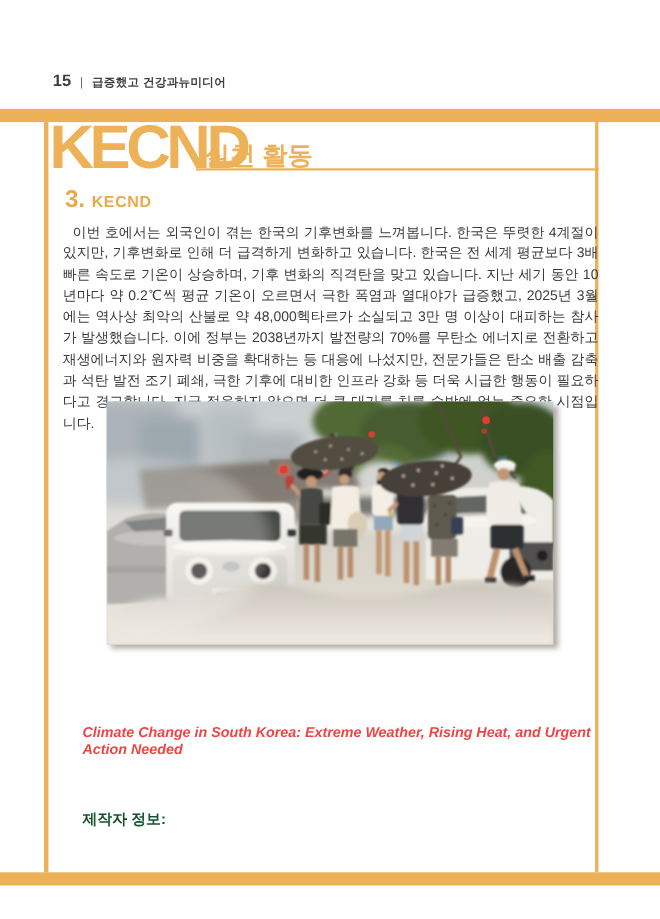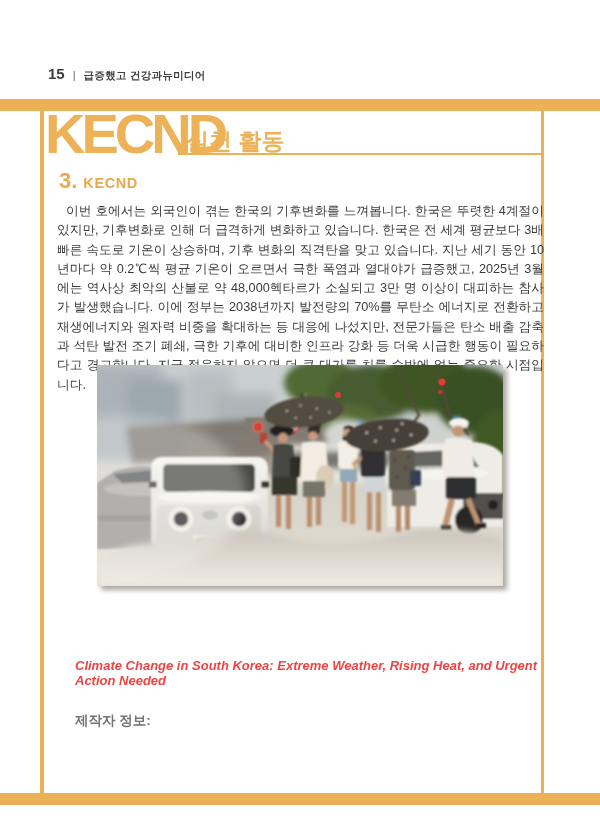--- a/index.html
+++ b/index.html
@@ -28,21 +28,21 @@
   .article-heading .name { font-size:14.5px; font-weight:bold; letter-spacing:0.6px; }
   .body-text { position:absolute; left:57px; top:184px; width:487px;
                font-size:12.7px; line-height:19.3px; color:#3B3B3B;
                text-align:justify; word-break:break-all; text-indent:9px; }
   .photo { position:absolute; left:97px; top:347px; width:406px; height:221px;
            box-shadow:4px 4px 5px rgba(70,62,48,0.45); background:#cfd2d4; }
   .photo svg { display:block; }
   .link-title { position:absolute; left:75px; top:640px; width:470px;
                 font-size:13px; font-weight:bold; color:#ef4444;font-style:italic; }
   .link-url { position:absolute; left:75px; top:665px; font-size:12.3px; color:#2D2D2D; }
-  .creator-label { position:absolute; left:75px; top:694px; font-size:13.5px; font-weight:bold; color:#737373; }
+  .creator-label { position:absolute; left:75px; top:718px; font-size:13.5px; font-weight:bold; color:#14532d; }
   .creator-name  { position:absolute; left:75px; top:719px; font-size:12.5px; color:#2D2D2D; }
 </style>
 </head>
 <body>
 
 <div class="page">
 
   <div class="runhead">
     <span class="num">15</span>
     <span class="sep">|</span>

